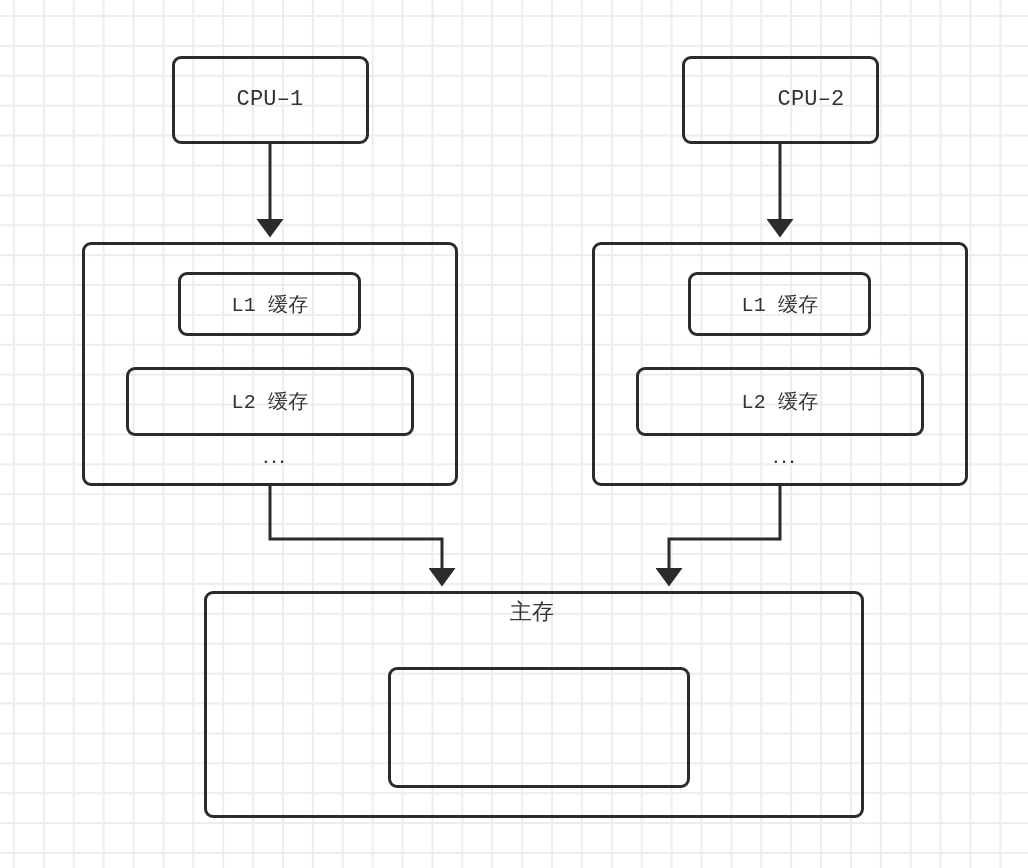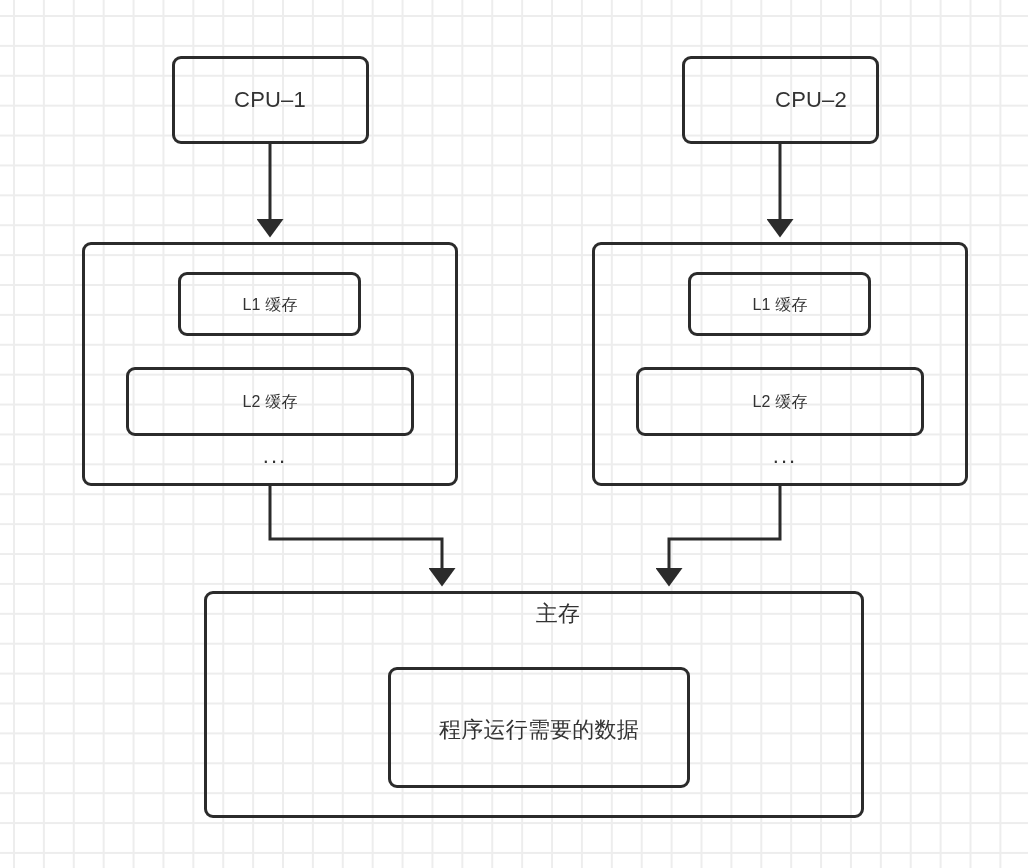--- a/index.html
+++ b/index.html
@@ -38,23 +38,24 @@
   }
   .node-label {
     position: absolute;
     color: #333333;
     font-size: 22px;
     line-height: 1.25;
     letter-spacing: 0.2px;
     white-space: nowrap;
     text-align: center;
     transform: translate(-50%, -50%);
+    font-family: Liberation Mono, monospace;
   }
   .label-small {
-    font-size: 16px;
+    font-size: 20px;
   }
   .ellipsis-label {
     position: absolute;
     color: #333333;
     font-size: 22px;
     letter-spacing: 2px;
     transform: translate(-50%, -50%);
     white-space: nowrap;
   }
 </style>
@@ -98,18 +99,17 @@
   <div class="node-box" style="left:126px; top:367px; width:288px; height:69px;"></div>
   <div class="node-label label-small" style="left:270px; top:402px;">L2 缓存</div>
 
   <div class="node-box" style="left:636px; top:367px; width:288px; height:69px;"></div>
   <div class="node-label label-small" style="left:780px; top:402px;">L2 缓存</div>
 
   <div class="ellipsis-label" style="left:275px; top:456px;">...</div>
   <div class="ellipsis-label" style="left:785px; top:456px;">...</div>
 
   <div class="node-box" style="left:204px; top:591px; width:660px; height:227px;"></div>
-  <div class="node-label" style="left:558px; top:614px;">主存</div>
+  <div class="node-label" style="left:532px; top:614px;">主存</div>
 
   <div class="node-box" style="left:388px; top:667px; width:302px; height:121px;"></div>
-  <div class="node-label" style="left:539px; top:730px;">程序运行需要的数据</div>
 
 </div>
 
 </body></html>

